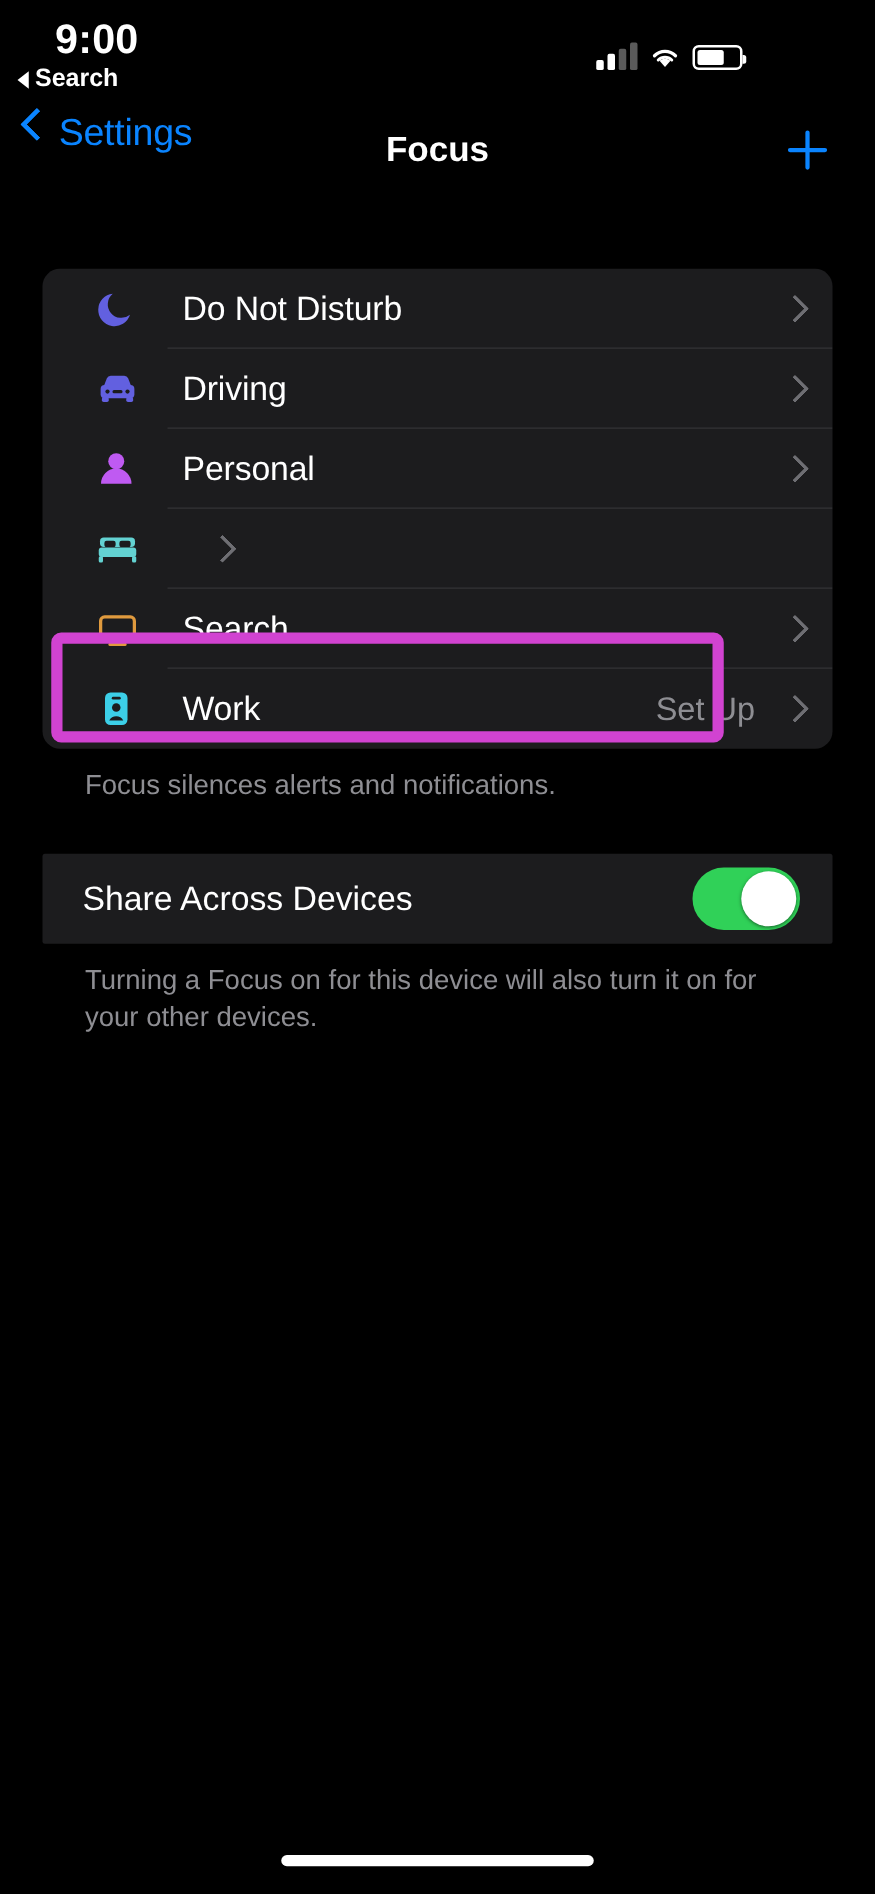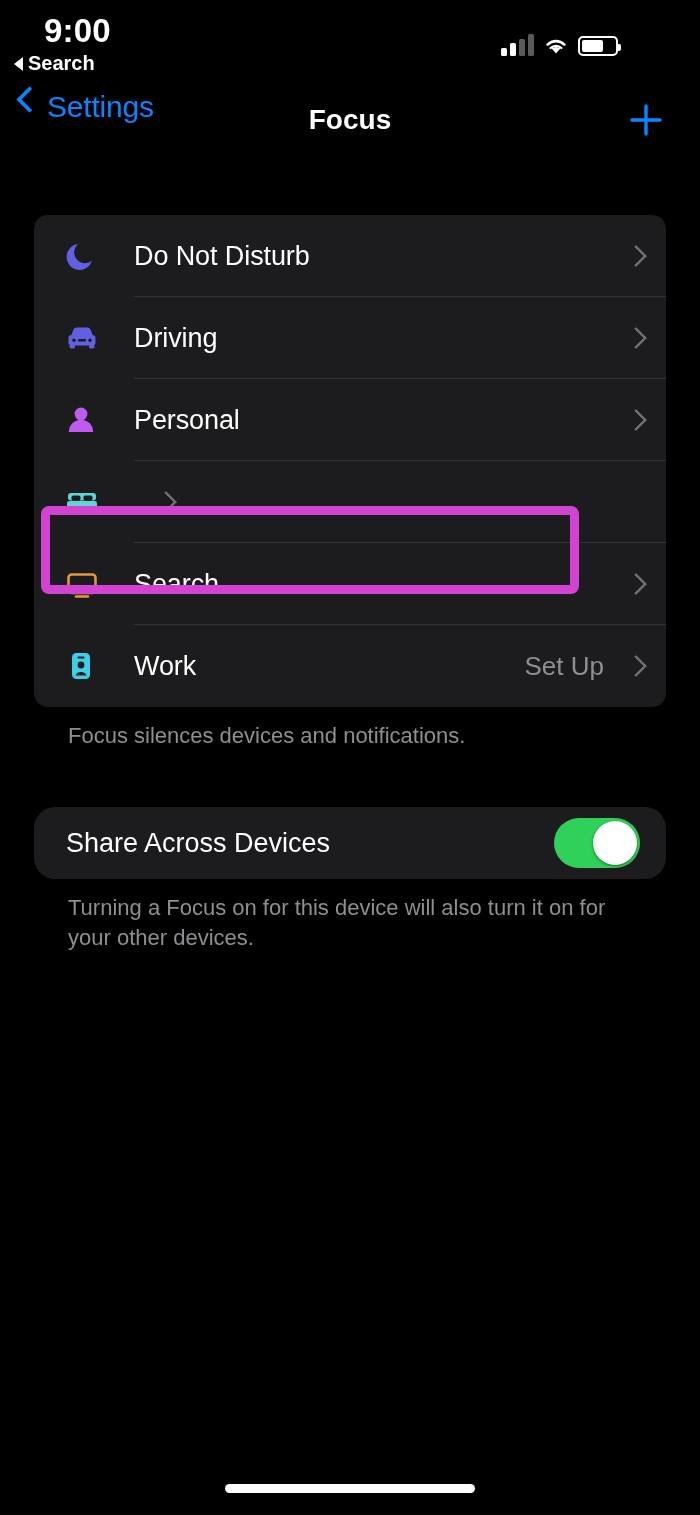--- a/index.html
+++ b/index.html
@@ -15,21 +15,20 @@
     font-family: "Liberation Sans", sans-serif;
     -webkit-font-smoothing: antialiased;
   }
 
   
   .status-bar {
     position: absolute;
     top: 0; left: 0;
     width: 612px;
     height: 86px;
-    padding-left: 24px;
   }
   .status-time {
     position: absolute;
     left: 44px;
     top: 12px;
     color: #ffffff;
     font-size: 33px;
     font-weight: bold;
     letter-spacing: 0.2px;
   }
@@ -170,22 +169,22 @@
   .card {
     margin: 55px 34px 0 34px;
     background: #1c1c1e;
     border-radius: 14px;
     overflow: hidden;
   }
   .row {
     position: relative;
     display: flex;
     align-items: center;
-    height: 82px;
-    padding-left: 28px;
+    height: 64px;
+    padding-left: 40px;
     box-sizing: border-box;
   }
   .row .icon-slot {
     width: 72px;
     min-width: 72px;
     display: flex;
     align-items: center;
     justify-content: flex-start;
   }
   .row .label {
@@ -226,23 +225,23 @@
 
   .footnote {
     margin: 14px 0 0 68px;
     color: #8e8e93;
     font-size: 22px;
     line-height: 30px;
     max-width: 570px;
   }
 
   .toggle-card {
-    margin: 56px 34px 0 34px;
+    margin: 40px 34px 0 34px;
     background: #1c1c1e;
-    border-radius: 21px;
+    border-radius: 2px;
     height: 72px;
     display: flex;
     align-items: center;
     padding: 0 26px 0 32px;
     box-sizing: border-box;
   }
   .toggle-card .label {
     flex: 1;
     color: #ffffff;
     font-size: 27px;
@@ -431,21 +430,21 @@
       </div>
       <div class="label">Work</div>
       <div class="value">Set Up</div>
       <div class="chevron">
           <span></span>
         </div>
     </div>
 
   </div>
 
-  <div class="footnote">Focus silences devices and notifications.</div>
+  <div class="footnote">Focus silences alerts and notifications.</div>
 
   <div class="toggle-card">
     <div class="label">Share Across Devices</div>
     <div class="switch">
       <div class="knob"></div>
     </div>
   </div>
 
   <div class="footnote">Turning a Focus on for this device will also turn it on for your other devices.</div>
 

